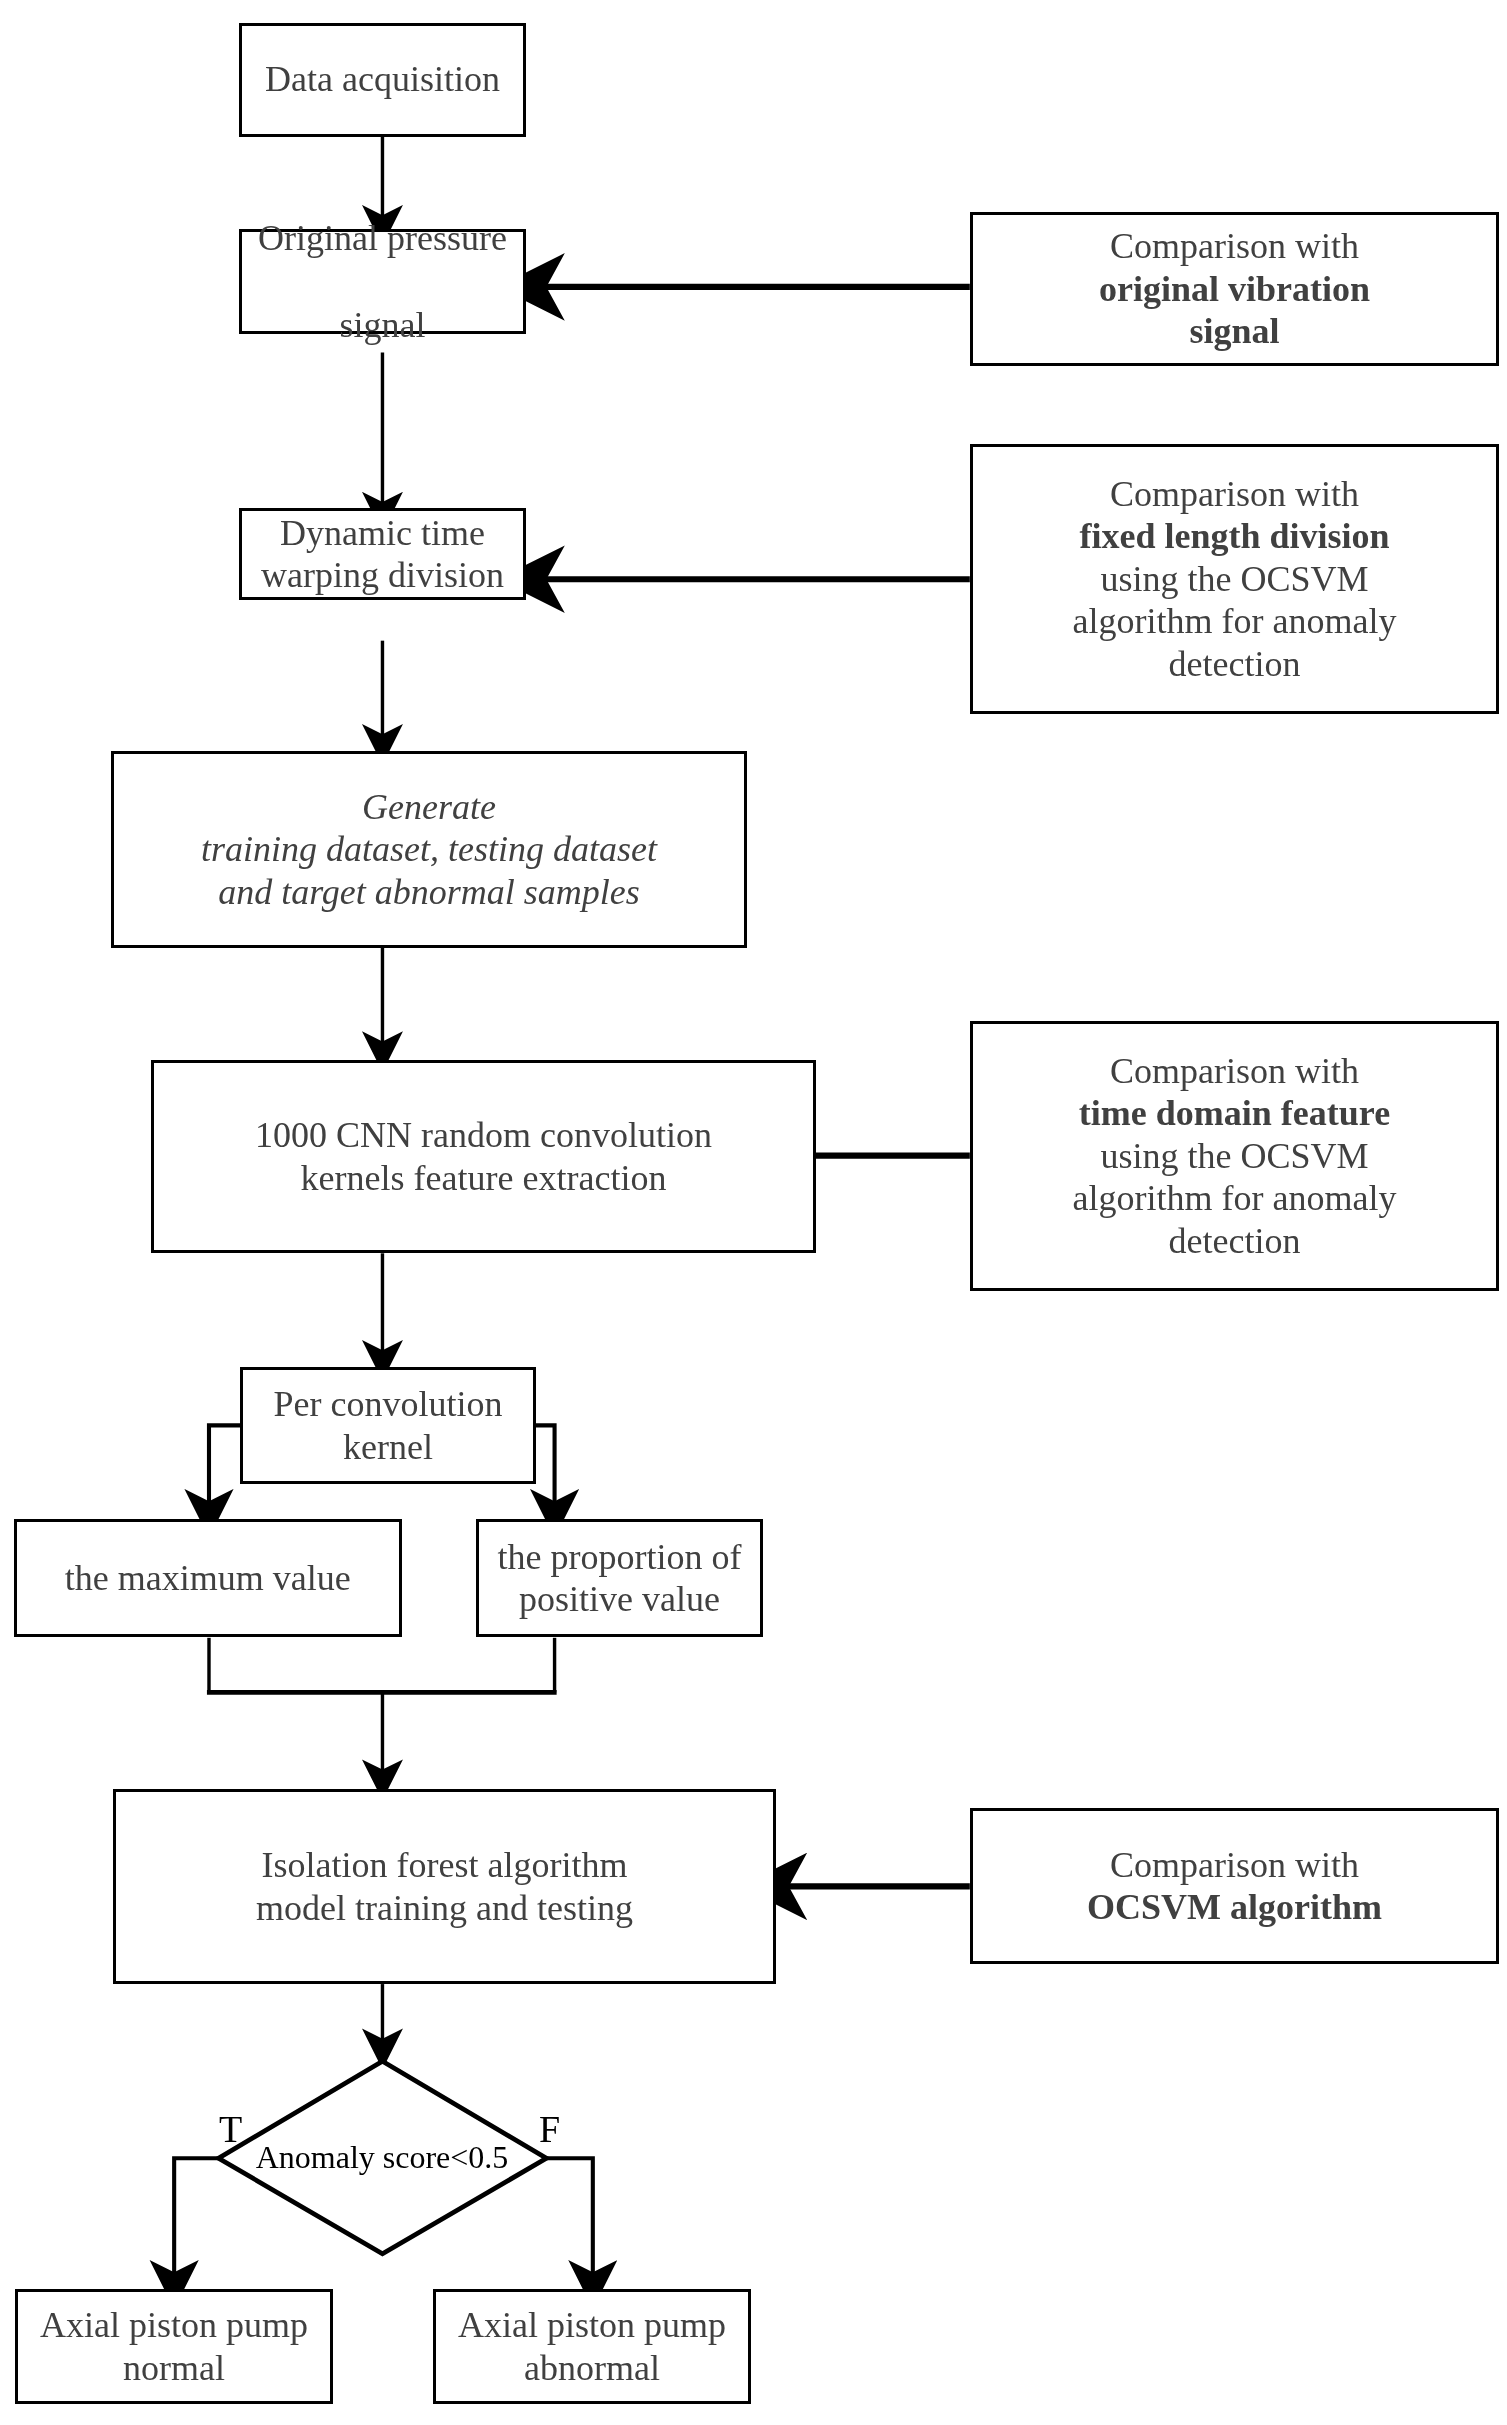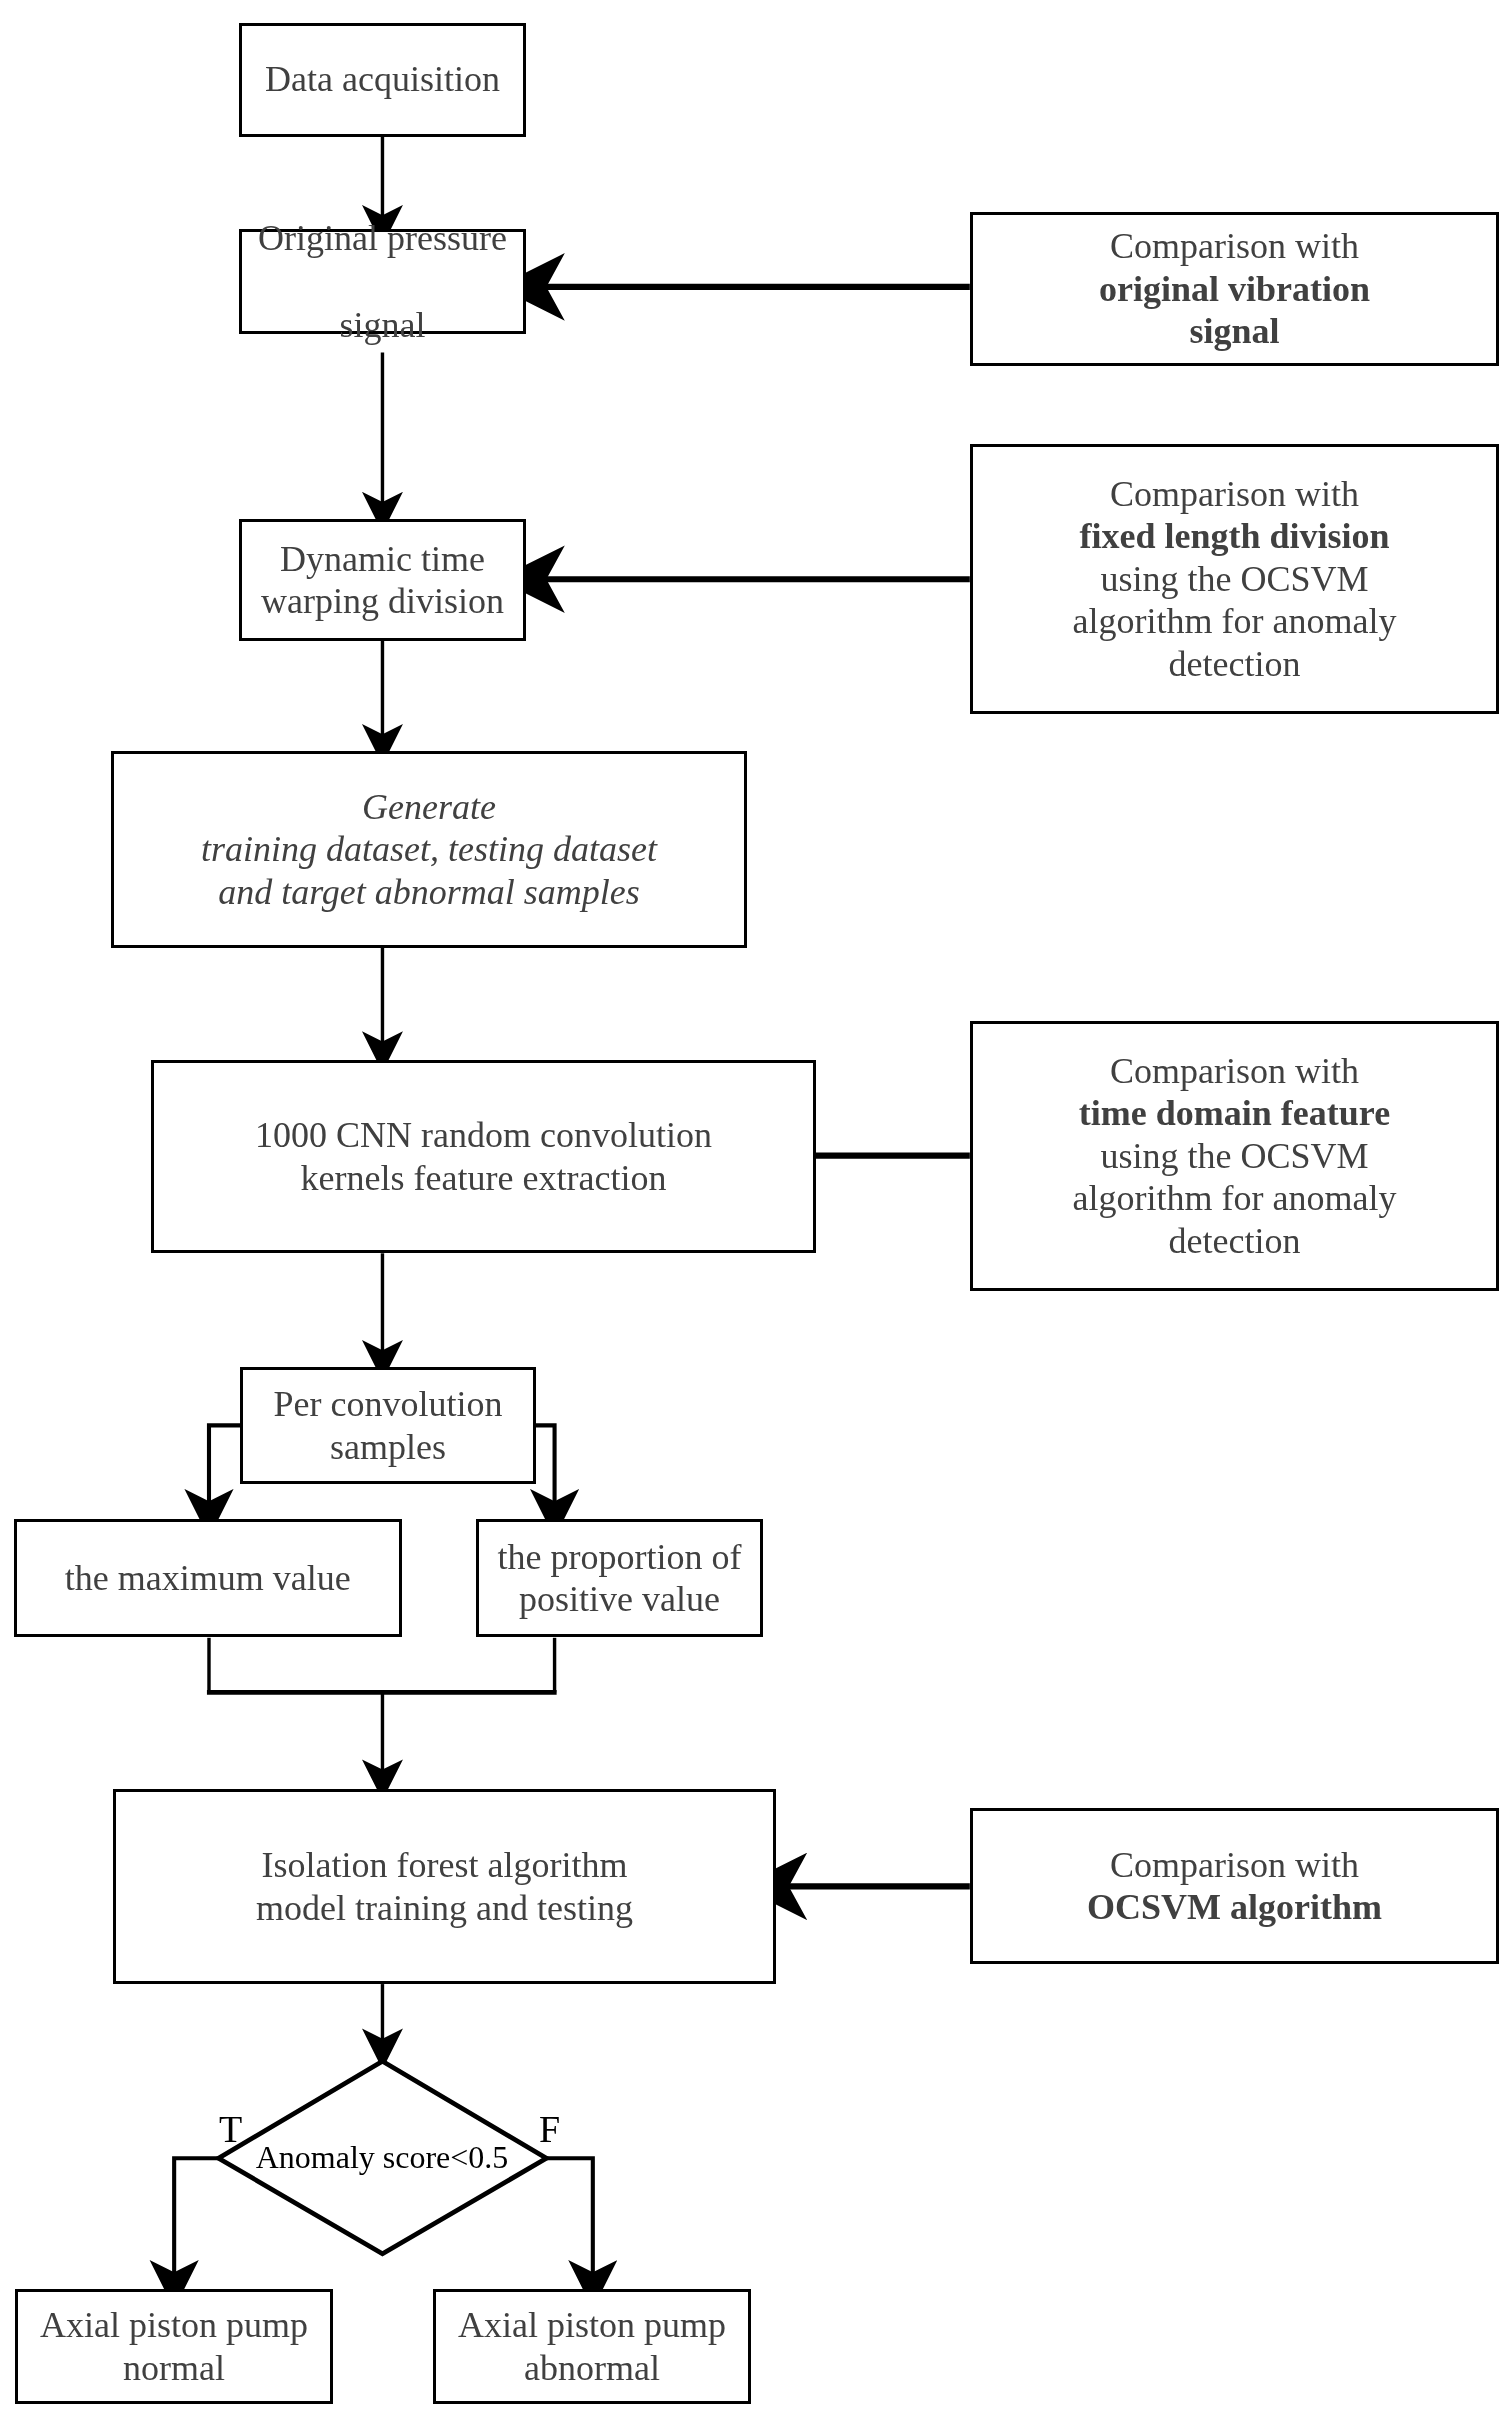--- a/index.html
+++ b/index.html
@@ -106,39 +106,39 @@
 
   <div class="node" style="left:239px; top:22.5px; width:287px; height:114px;">
     <span class="ln">Data acquisition</span>
   </div>
 
   <div class="node" style="left:239px; top:229px; width:287px; height:105px;gap:44px;">
     <span class="ln">Original pressure</span>
     <span class="ln">signal</span>
   </div>
 
-  <div class="node" style="left:239px; top:519px; width:287px; height:122px;align-items:center;">
+  <div class="node" style="left:239px; top:508px; width:287px; height:92px;align-items:center;">
     <span class="ln">Dynamic time</span>
     <span class="ln">warping division</span>
   </div>
 
   <div class="node" style="left:111px; top:751px; width:636px; height:197px;font-style:italic;">
     <span class="ln">Generate</span>
     <span class="ln">training dataset, testing dataset</span>
     <span class="ln">and target abnormal samples</span>
   </div>
 
   <div class="node" style="left:111px; top:1060px; width:665px; height:193px;margin-left:40px;">
     <span class="ln">1000 CNN random convolution</span>
     <span class="ln">kernels feature extraction</span>
   </div>
 
   <div class="node" style="left:240px; top:1367px; width:296px; height:117px;">
     <span class="ln">Per convolution</span>
-    <span class="ln">samples</span>
+    <span class="ln">kernel</span>
   </div>
 
   <div class="node" style="left:13.7px; top:1519px; width:388px; height:118px;">
     <span class="ln">the maximum value</span>
   </div>
 
   <div class="node" style="left:476px; top:1519px; width:287px; height:118px;">
     <span class="ln">the proportion of</span>
     <span class="ln">positive value</span>
   </div>

